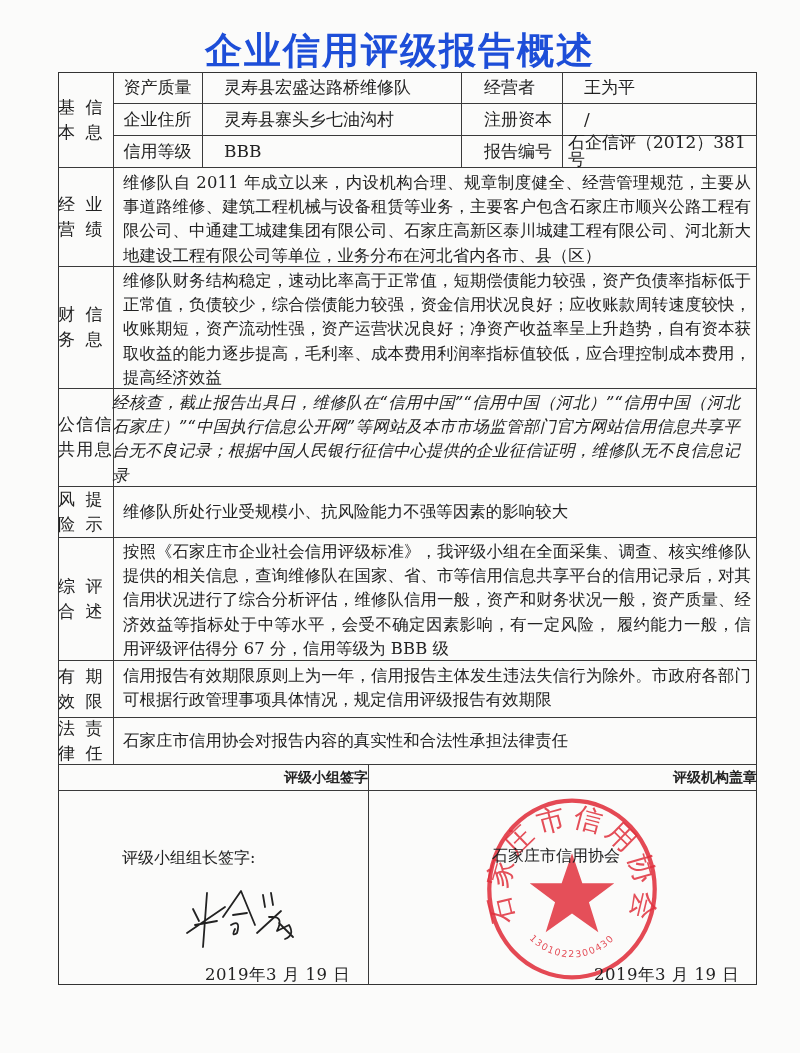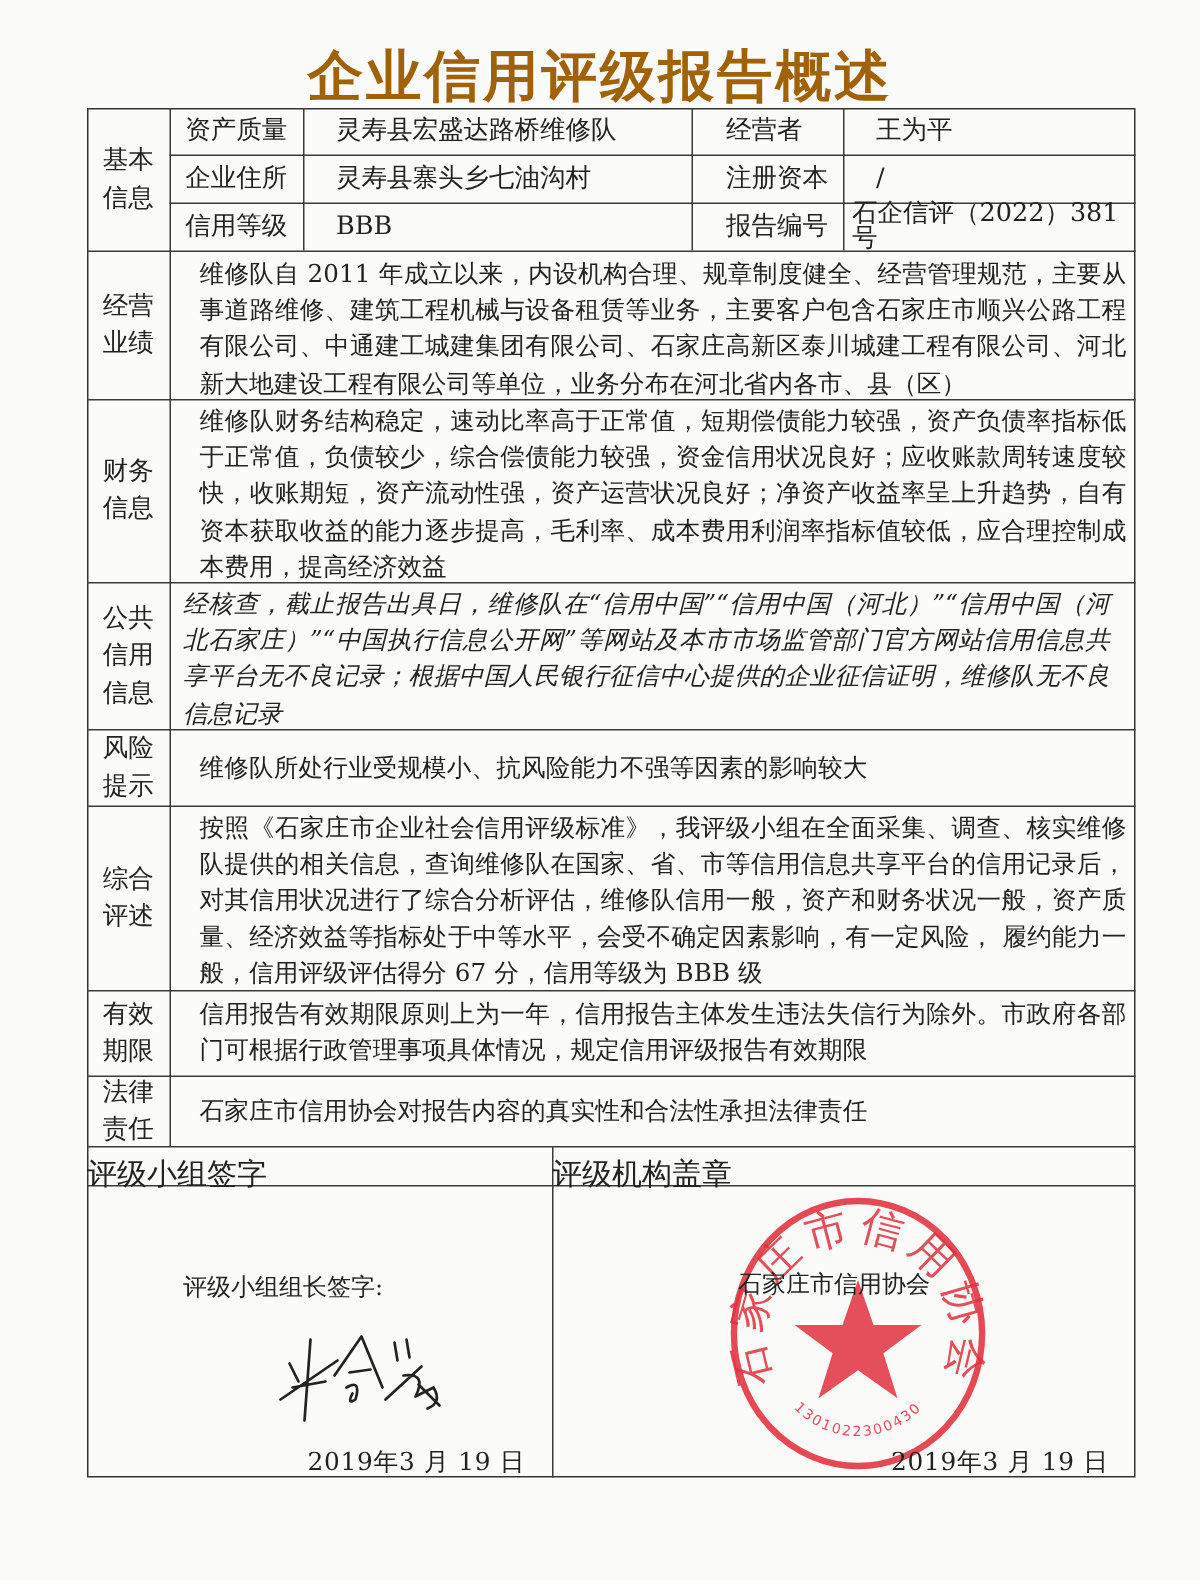--- a/index.html
+++ b/index.html
@@ -4,46 +4,46 @@
 <style>
   html, body { margin: 0; padding: 0; }
   body {
     width: 800px; height: 1053px; background: #fbfbfa; position: relative;
     font-family: "DejaVu Serif", "Liberation Serif", serif; color: #222;
     overflow: hidden;
   }
   .title {
     position: absolute; left: 0; top: 26px; width: 800px; text-align: center;
     font-family: "DejaVu Sans", "Liberation Sans", sans-serif;
-    font-size: 37px; font-weight: bold; letter-spacing: 2px; color: #a16207;
+    font-size: 37px; font-weight: bold; letter-spacing: 2px; color: #1d4ed8;
   }
   .frame {
     position: absolute; left: 58px; top: 72px; width: 699px; height: 913px;
     border: 1.6px solid #333; box-sizing: border-box;
   }
   .hl, .vl { position: absolute; background: #3a3a3a; }
   .hl { height: 1.3px; }
   .vl { width: 1.3px; }
   .cell {
     position: absolute; box-sizing: border-box; display: flex; align-items: center;
     font-size: 17px; line-height: 1;
   }
   .lbl { justify-content: center; }
   .val { padding-left: 22px; }
   .vlabel {
-    position: absolute; box-sizing: border-box; display: flex; flex-direction: column;
+    position: absolute; box-sizing: border-box; display: flex; 
     justify-content: center; align-items: center; font-size: 17px; line-height: 25px;
-    text-align: center;
+    text-align: left;
   }
   .para {
     position: absolute; box-sizing: border-box; font-size: 16.4px; line-height: 24.2px;
-    text-align: justify; padding: 2px 6px 0 20px; letter-spacing: 0.1px;
+    text-align: justify; padding: 2px 6px 0 10px; letter-spacing: 0.1px;
   }
   .single { display: flex; align-items: center; }
-  .sig-head { position: absolute; text-align: left; font-size: 20px; }
+  .sig-head { position: absolute; text-align: right; font-size: 14px; font-weight: bold; }
   .sig-text { position: absolute; font-size: 16px; }
   .date { position: absolute; font-size: 16.5px; letter-spacing: 0.5px; }
   .seal { position: absolute; left: 478px; top: 795px; width: 188px; height: 188px; }
   .signature { position: absolute; left: 185px; top: 885px; width: 130px; height: 70px; }
   .seal-overlay-text {
     position: absolute; left: 492px; top: 846px; font-size: 16px; color: #222;
   }
 </style>
 </head>
 <body>
@@ -81,21 +81,21 @@
 <div class="cell val" style="left:562px; top:72px; width:195px; height:31px;">王为平</div>
 
 <div class="cell lbl" style="left:113px; top:103px; width:89px; height:32px;">企业住所</div>
 <div class="cell val" style="left:202px; top:103px; width:259px; height:32px;">灵寿县寨头乡七油沟村</div>
 <div class="cell val" style="left:462px; top:103px; width:100px; height:32px;">注册资本</div>
 <div class="cell val" style="left:562px; top:103px; width:195px; height:32px;">/</div>
 
 <div class="cell lbl" style="left:113px; top:135px; width:89px; height:32px;">信用等级</div>
 <div class="cell val" style="left:202px; top:135px; width:259px; height:32px;">BBB</div>
 <div class="cell val" style="left:462px; top:135px; width:100px; height:32px;">报告编号</div>
-<div class="cell val" style="left:562px; top:135px; width:195px; height:32px; padding-left:6px;">石企信评（2022）381号</div>
+<div class="cell val" style="left:562px; top:135px; width:195px; height:32px; padding-left:6px;">石企信评（2012）381号</div>
 
 <div class="vlabel" style="left:58px; top:167px; width:55px; height:99px;">
   <span>经营</span>
   <span>业绩</span>
 </div>
 <div class="para" style="left:113px; top:169px; width:644px; height:97px;">维修队自 2011 年成立以来，内设机构合理、规章制度健全、经营管理规范，主要从事道路维修、建筑工程机械与设备租赁等业务，主要客户包含石家庄市顺兴公路工程有限公司、中通建工城建集团有限公司、石家庄高新区泰川城建工程有限公司、河北新大地建设工程有限公司等单位，业务分布在河北省内各市、县（区）</div>
 
 <div class="vlabel" style="left:58px; top:266px; width:55px; height:122px;">
   <span>财务</span>
   <span>信息</span>

